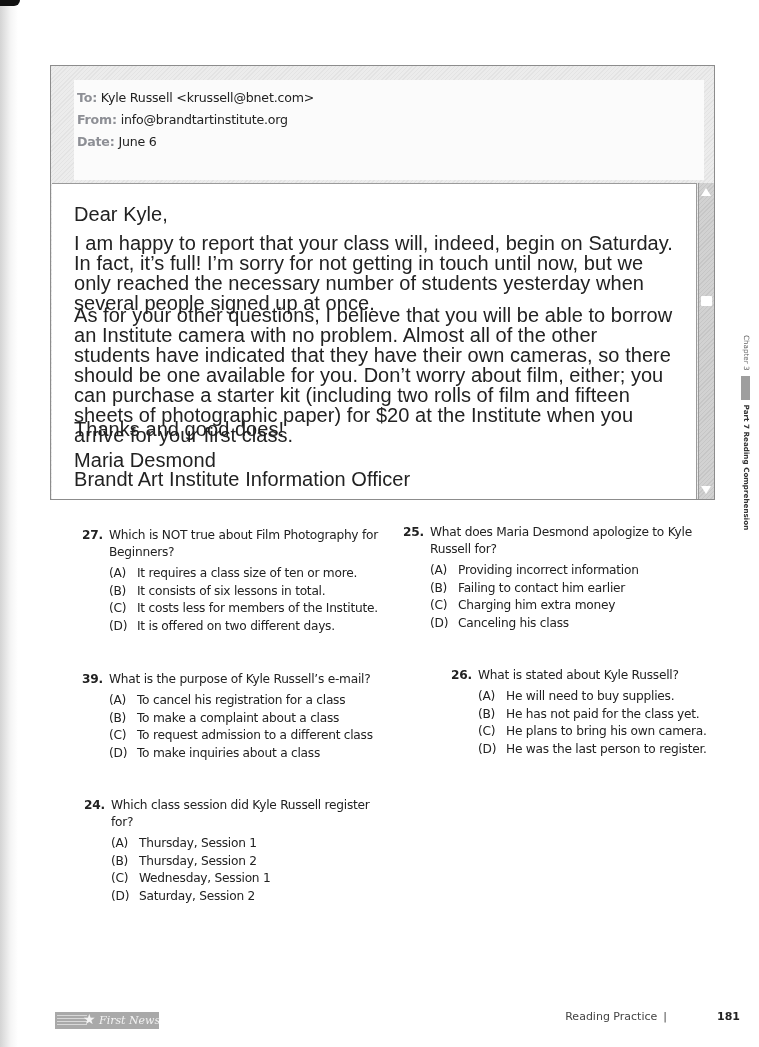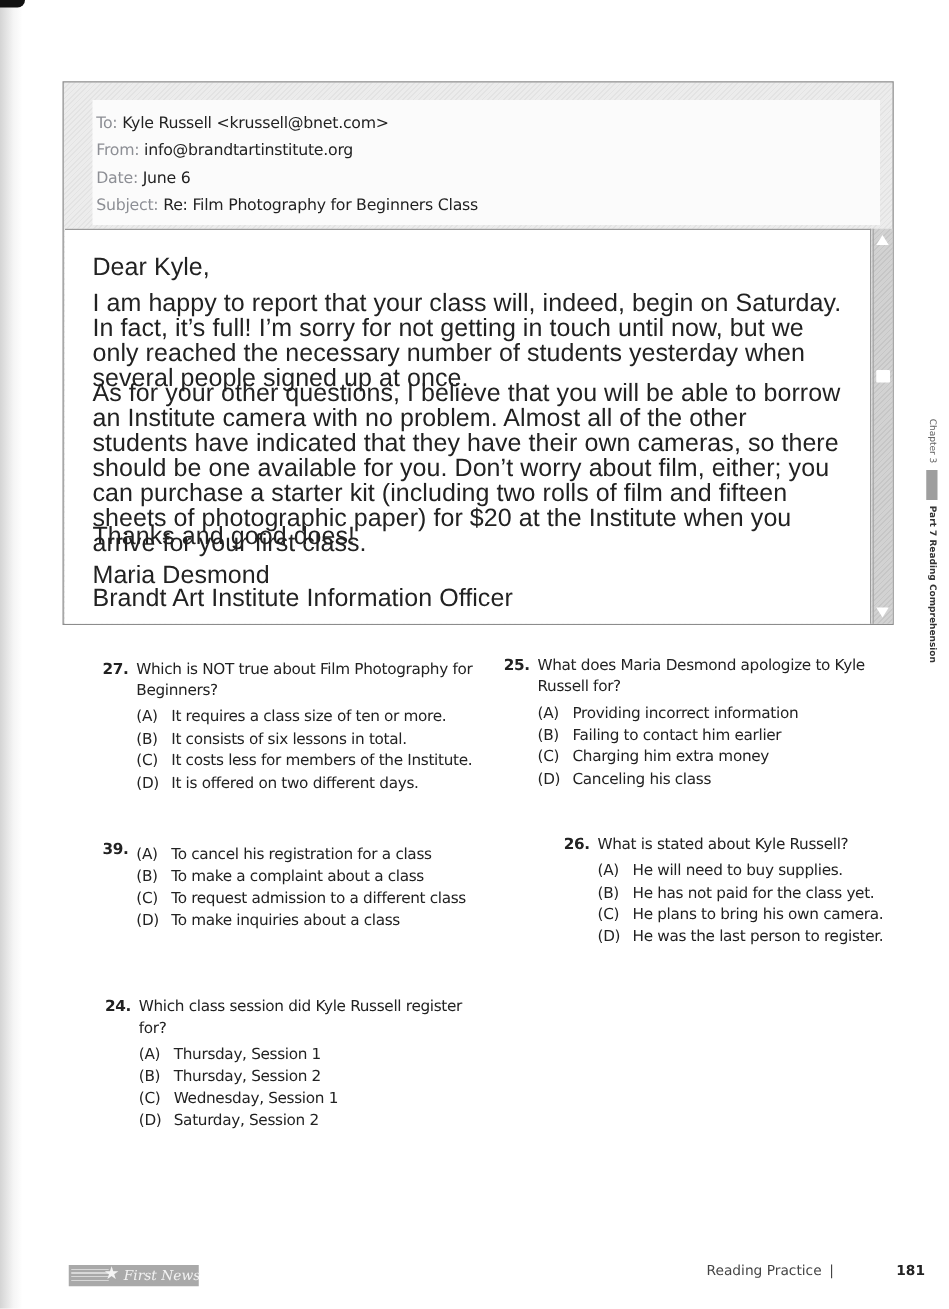--- a/index.html
+++ b/index.html
@@ -26,21 +26,21 @@
     }
     .email-header {
       position: absolute; left: 23px; top: 14px; width: 630px; height: 100px;
       background: #fbfbfb;
     }
     .hdr-line {
       position: absolute; left: 3px;
       font-family: "DejaVu Sans", sans-serif; font-size: 12.6px; color: #222;
       white-space: nowrap; letter-spacing: -0.2px;
     }
-    .hdr-label { color: #8d8f95; font-weight: normal; }
+    .hdr-label { color: #8d8f95; font-weight: bold; }
     .email-body {
       position: absolute; left: 1px; top: 117px; width: 645px; height: 316px;
       background: #ffffff; border-top: 1px solid #9a9a9a; border-right: 1px solid #9a9a9a;
       box-sizing: border-box;
     }
     .body-text {
       position: absolute; left: 22px; width: 600px;
       font-family: "Liberation Sans", sans-serif; font-size: 20px; line-height: 20px;
       color: #222; letter-spacing: 0.05px;
     }
@@ -122,24 +122,20 @@
       <span>Kyle Russell &lt;krussell@bnet.com&gt;</span>
     </div>
     <div class="hdr-line" style="top:32px;">
       <span class="hdr-label">From:</span>
       <span>info@brandtartinstitute.org</span>
     </div>
     <div class="hdr-line" style="top:54px;">
       <span class="hdr-label">Date:</span>
       <span>June 6</span>
     </div>
-    <div class="hdr-line" style="top:76px;">
-      <span class="hdr-label">Subject:</span>
-      <span>Re: Film Photography for Beginners Class</span>
-    </div>
   </div>
 
   <div class="email-body">
     <div class="body-text" style="top:20px;">Dear Kyle,</div>
     <div class="body-text" style="top:49px;">I am happy to report that your class will, indeed, begin on Saturday. In fact, it’s full! I’m sorry for not getting in touch until now, but we only reached the necessary number of students yesterday when several people signed up at once.</div>
     <div class="body-text" style="top:121px;">As for your other questions, I believe that you will be able to borrow an Institute camera with no problem. Almost all of the other students have indicated that they have their own cameras, so there should be one available for you. Don’t worry about film, either; you can purchase a starter kit (including two rolls of film and fifteen sheets of photographic paper) for $20 at the Institute when you arrive for your first class.</div>
     <div class="body-text" style="top:235px;">Thanks and good does!</div>
     <div class="body-text" style="top:266px;">Maria Desmond</div>
     <div class="body-text" style="top:285px;">Brandt Art Institute Information Officer</div>
   </div>
@@ -160,20 +156,21 @@
     <div class="q-option"><span class="q-letter">(A)</span><span>It requires a class size of ten or more.</span></div>
     <div class="q-option"><span class="q-letter">(B)</span><span>It consists of six lessons in total.</span></div>
     <div class="q-option"><span class="q-letter">(C)</span><span>It costs less for members of the Institute.</span></div>
     <div class="q-option"><span class="q-letter">(D)</span><span>It is offered on two different days.</span></div>
   </div>
 </div>
 
 <div class="question" style="left:82px; top:671px;">
   <div class="q-stem">
     <span class="q-num">39.</span>
+    <span>What is the purpose of Kyle Russell’s e-mail?</span>
   </div>
   <div class="q-options">
     <div class="q-option"><span class="q-letter">(A)</span><span>To cancel his registration for a class</span></div>
     <div class="q-option"><span class="q-letter">(B)</span><span>To make a complaint about a class</span></div>
     <div class="q-option"><span class="q-letter">(C)</span><span>To request admission to a different class</span></div>
     <div class="q-option"><span class="q-letter">(D)</span><span>To make inquiries about a class</span></div>
   </div>
 </div>
 
 <div class="question" style="left:84px; top:797px;">

